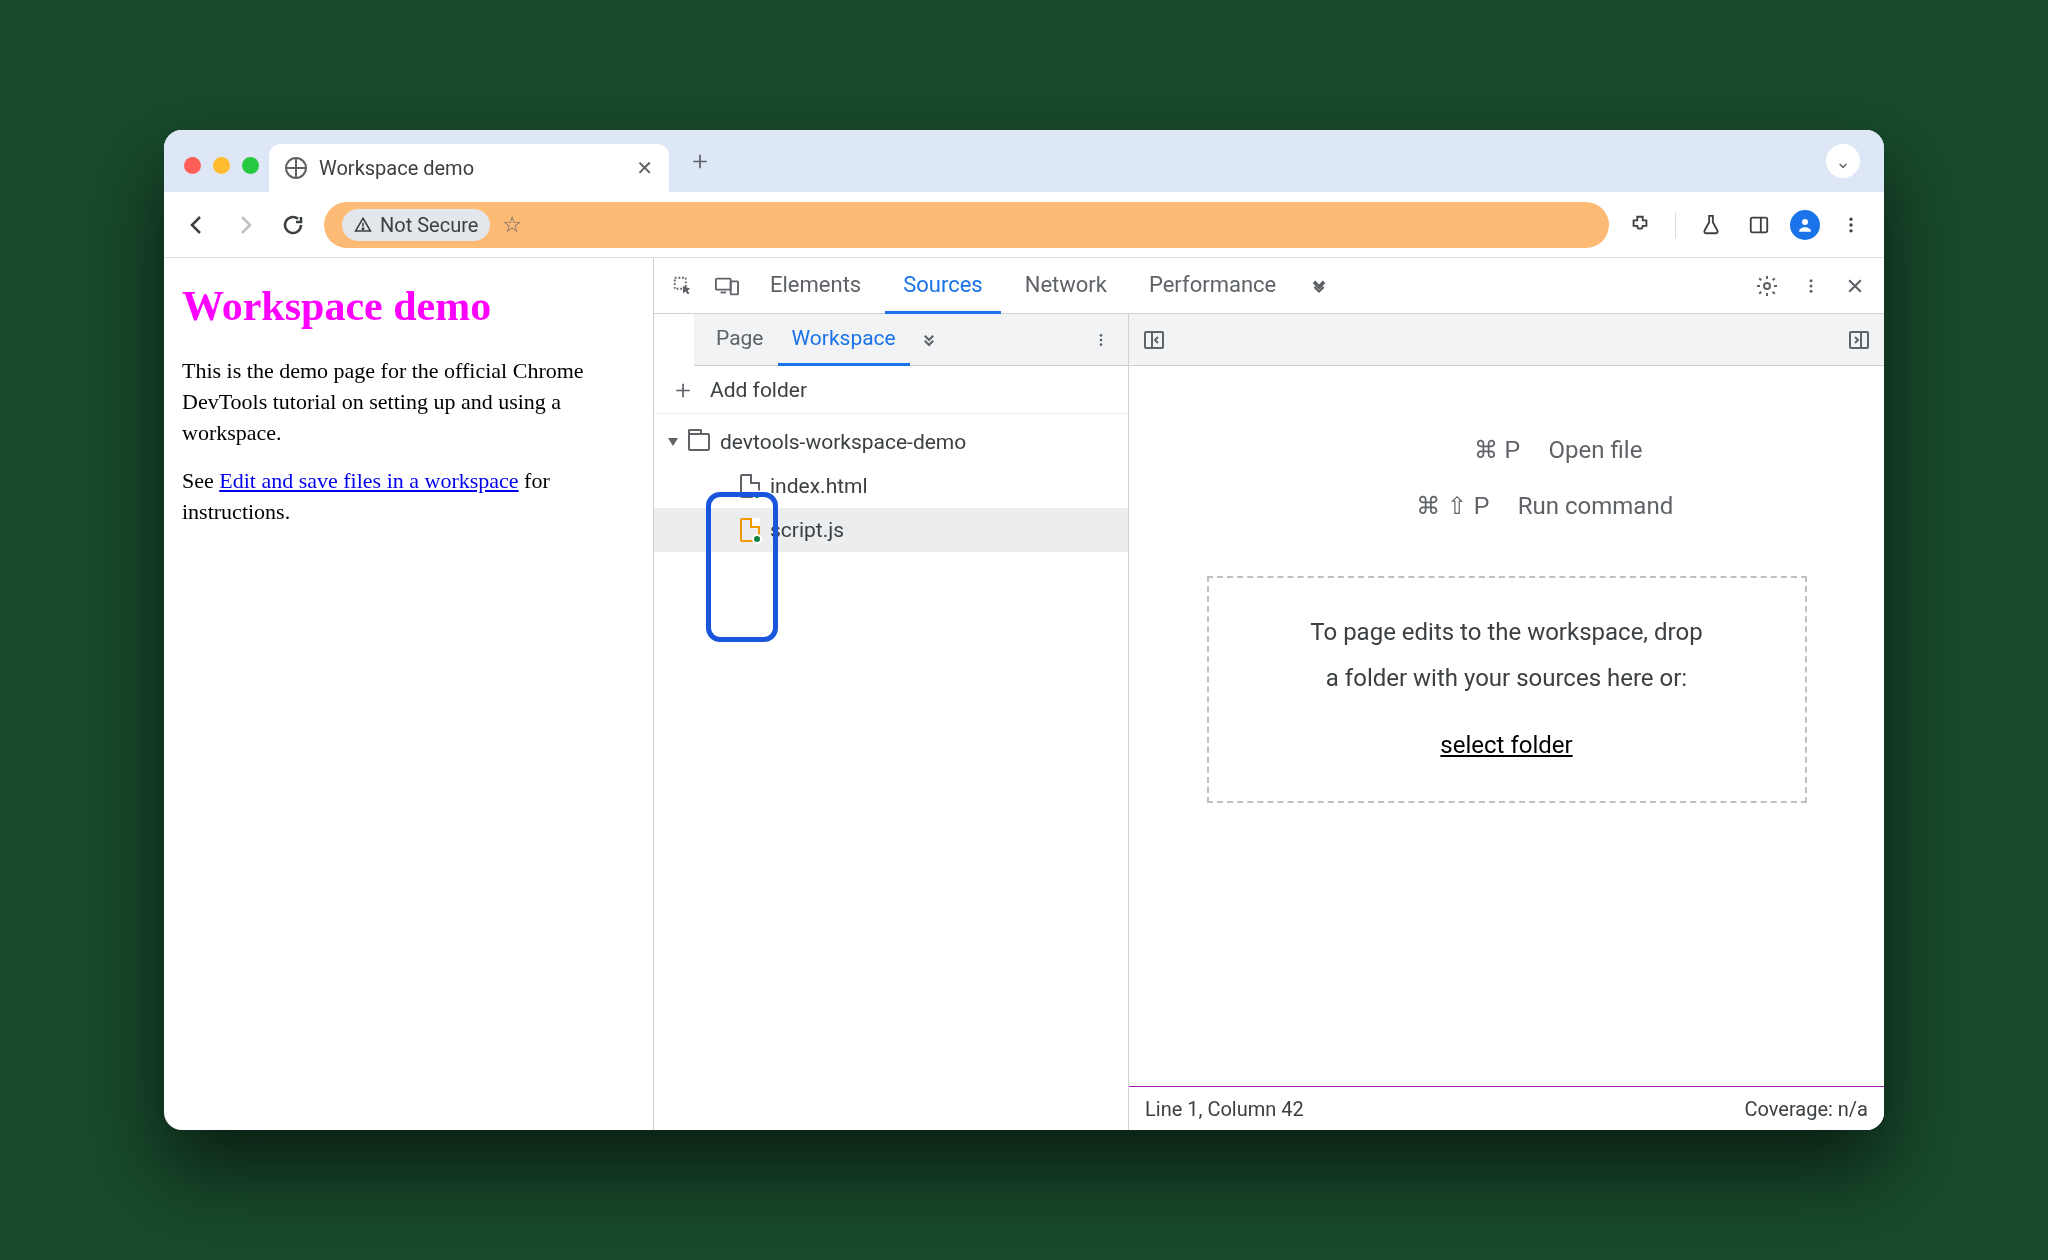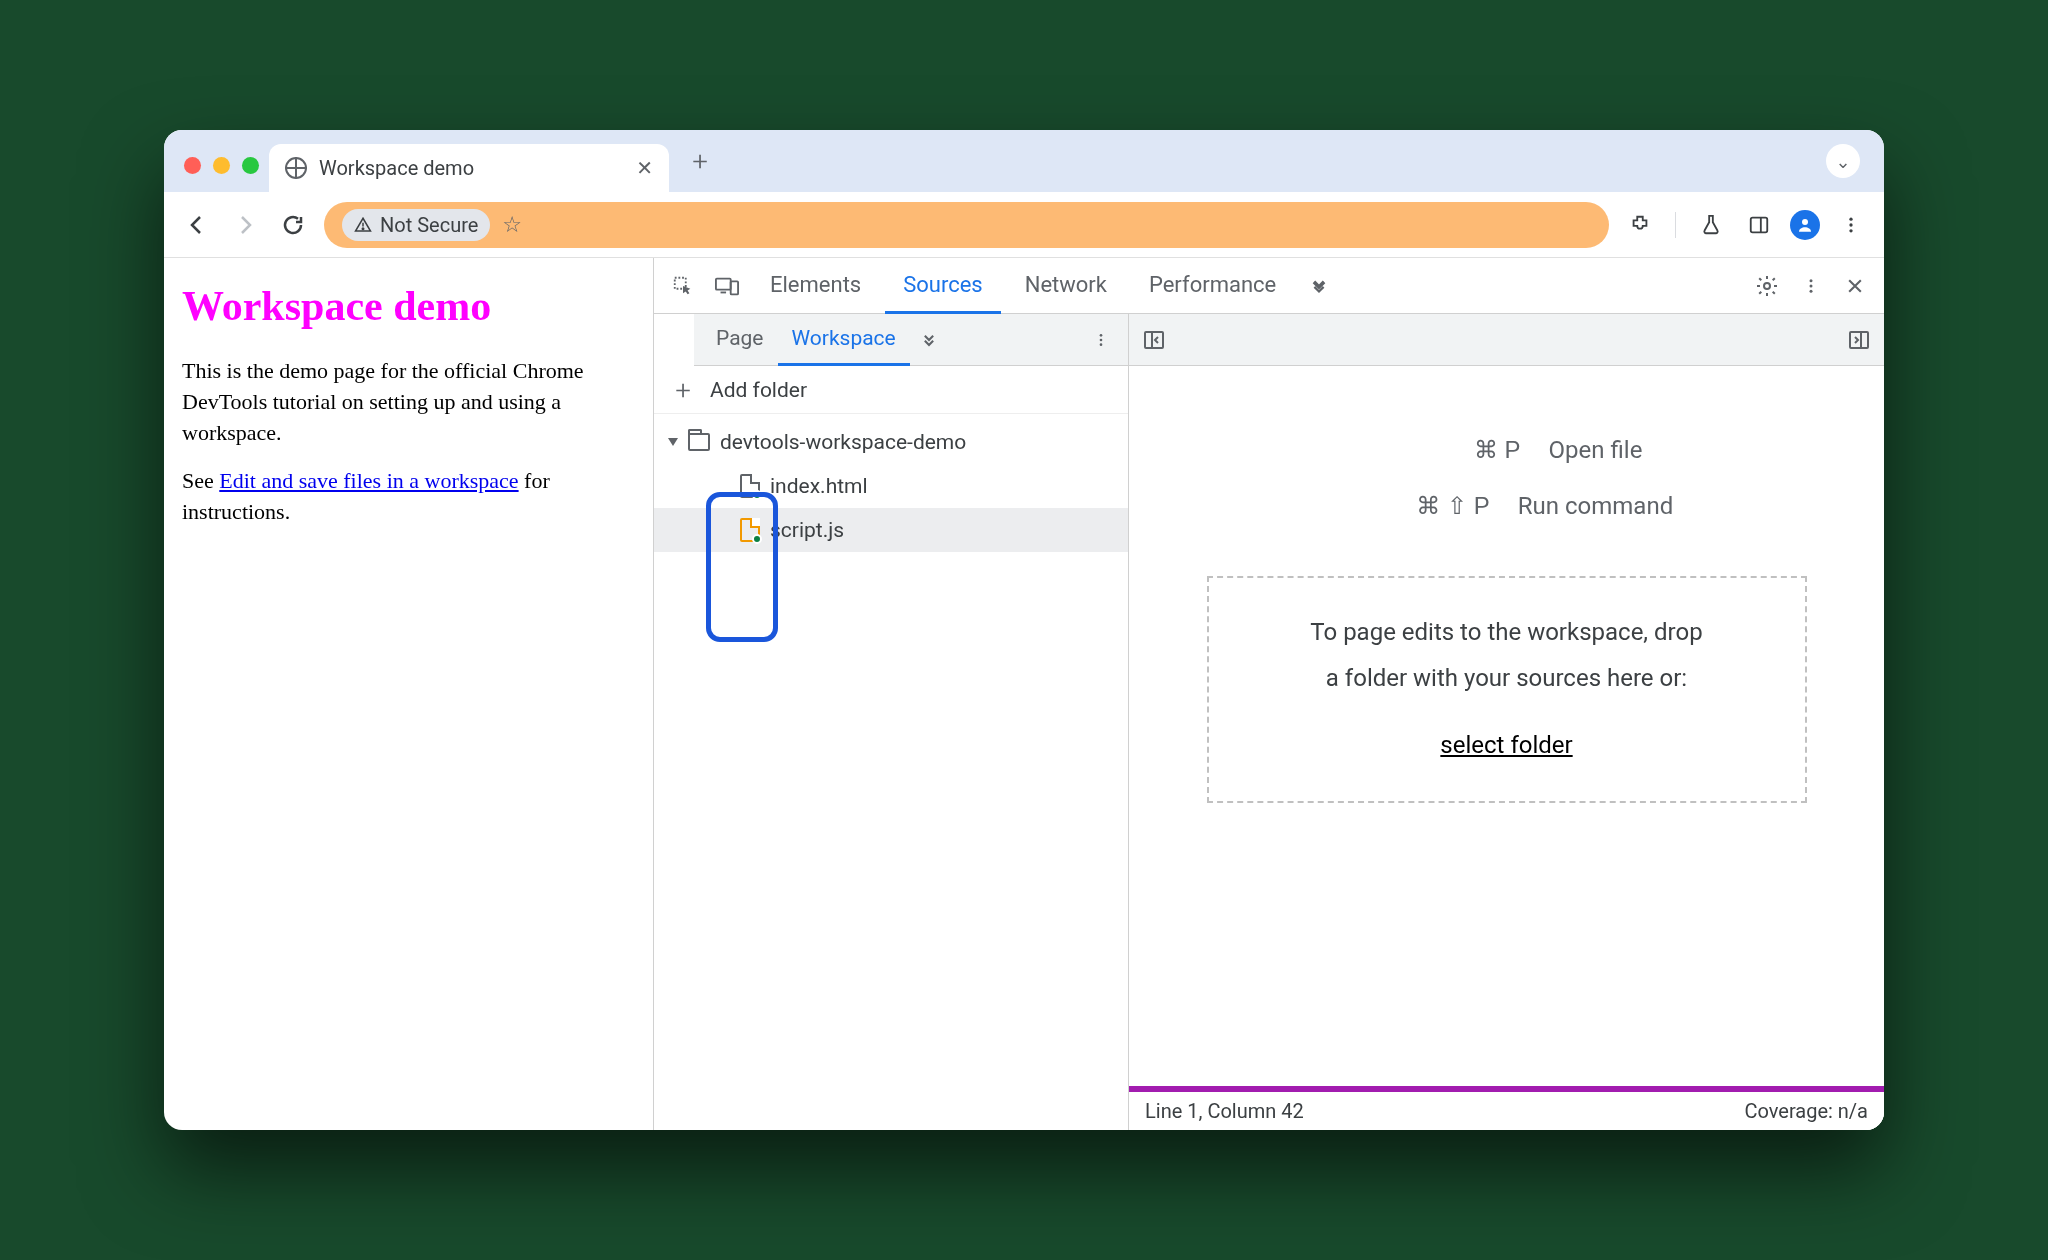--- a/index.html
+++ b/index.html
@@ -144,21 +144,21 @@
   }
   .panel-icn{width:26px;height:26px;display:flex;align-items:center;justify-content:center;color:#5f6368}
   .src-main{flex:1;display:flex;flex-direction:column;align-items:center;justify-content:flex-start;padding-top:70px;gap:28px}
   .shortcut-row{display:flex;align-items:center;gap:28px;font-size:24px;color:#5f6368}
   .shortcut-row .keys{display:flex;gap:10px;font-family:-apple-system,sans-serif;min-width:150px;justify-content:flex-end}
   .dropzone{
     margin-top:28px;border:2px dashed #c0c0c0;padding:32px 46px;text-align:center;font-size:24px;color:#3c4043;line-height:1.9;
     width:600px;
   }
   .dropzone a{color:#000;text-decoration:underline;cursor:pointer}
-  .statusbar{height:44px;border-top:6px solid #a21caf;display:flex;align-items:center;justify-content:space-between;padding:0 16px;font-size:20px;color:#3c4043;background:#fff}
+  .statusbar{height:44px;border-top:1px solid #a21caf;display:flex;align-items:center;justify-content:space-between;padding:0 16px;font-size:20px;color:#3c4043;background:#fff}
   svg{display:block}
 </style>
 </head>
 <body>
 
 <div class="window">
 
   <div class="tabstrip">
     <div class="traffic">
       <span class="t-red"></span>

